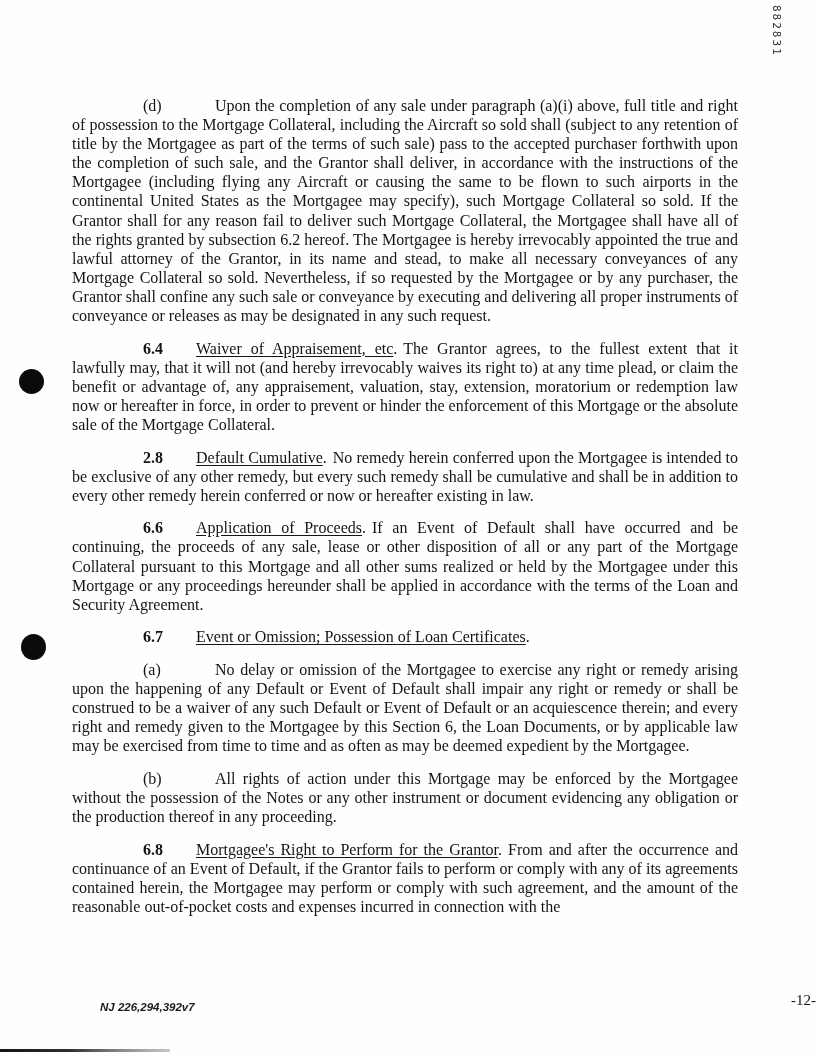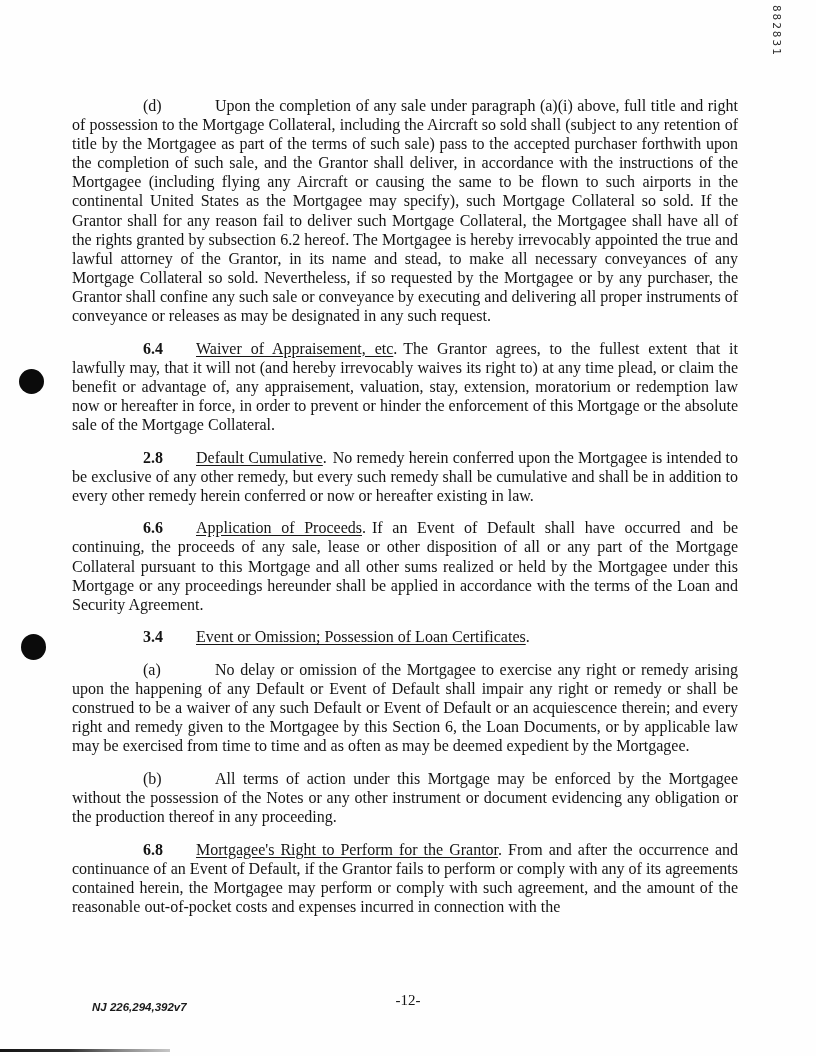--- a/index.html
+++ b/index.html
@@ -32,31 +32,31 @@
     font-family:"DejaVu Sans Mono", monospace;
     font-size:11px;
     letter-spacing:2px;
     color:#2b2b2b;
   }
   .punch { position:absolute; background:#0b0b0b; border-radius:50%; }
   .punch-top    { left:19px; top:369px; width:25px; height:25px; }
   .punch-bottom { left:21px; top:634px; width:25px; height:26px; }
   .footer-id {
     position:absolute;
-    left:92px; top:1001px;
+    left:100px; top:1001px;
     font-family:"Liberation Sans", sans-serif;
     font-style:italic;
     font-weight:bold;
     font-size:11.5px;
     color:#1a1a1a;
   }
   .page-num {
     position:absolute;
     top:992px; left:0; width:816px;
-    text-align:center;
+    text-align:right;
     font-size:15px;
     color:#141414;
   }
   .scan-artifact {
     position:absolute;
     left:0; top:1049px;
     width:170px; height:3px;
     background:linear-gradient(to right, #141414 0%, #2e2e2e 40%, #8b8b8b 72%, #c7c7c7 100%);
   }
 </style>
@@ -68,23 +68,23 @@
   <div class="stamp">882831</div>
 
   <div class="punch punch-top"></div>
   <div class="punch punch-bottom"></div>
 
   <main class="doc-body">
       <p><span class="label-paren">(d)</span><span>Upon the completion of any sale under paragraph (a)(i) above, full title and right of possession to the Mortgage Collateral, including the Aircraft so sold shall (subject to any retention of title by the Mortgagee as part of the terms of such sale) pass to the accepted purchaser forthwith upon the completion of such sale, and the Grantor shall deliver, in accordance with the instructions of the Mortgagee (including flying any Aircraft or causing the same to be flown to such airports in the continental United States as the Mortgagee may specify), such Mortgage Collateral so sold.  If the Grantor shall for any reason fail to deliver such Mortgage Collateral, the Mortgagee shall have all of the rights granted by subsection 6.2 hereof.  The Mortgagee is hereby irrevocably appointed the true and lawful attorney of the Grantor, in its name and stead, to make all necessary conveyances of any Mortgage Collateral so sold.  Nevertheless, if so requested by the Mortgagee or by any purchaser, the Grantor shall confine any such sale or conveyance by executing and delivering all proper instruments of conveyance or releases as may be designated in any such request.</span></p>
       <p><span class="label-num">6.4</span><span class="heading">Waiver of Appraisement, etc</span><span class="hsuffix">.</span><span>The Grantor agrees, to the fullest extent that it lawfully may, that it will not (and hereby irrevocably waives its right to) at any time plead, or claim the benefit or advantage of, any appraisement, valuation, stay, extension, moratorium or redemption law now or hereafter in force, in order to prevent or hinder the enforcement of this Mortgage or the absolute sale of the Mortgage Collateral.</span></p>
       <p><span class="label-num">2.8</span><span class="heading">Default Cumulative</span><span class="hsuffix">.</span><span>No remedy herein conferred upon the Mortgagee is intended to be exclusive of any other remedy, but every such remedy shall be cumulative and shall be in addition to every other remedy herein conferred or now or hereafter existing in law.</span></p>
       <p><span class="label-num">6.6</span><span class="heading">Application of Proceeds</span><span class="hsuffix">.</span><span>If an Event of Default shall have occurred and be continuing, the proceeds of any sale, lease or other disposition of all or any part of the Mortgage Collateral pursuant to this Mortgage and all other sums realized or held by the Mortgagee under this Mortgage or any proceedings hereunder shall be applied in accordance with the terms of the Loan and Security Agreement.</span></p>
-      <p><span class="label-num">3.4</span><span class="heading">Event or Omission; Possession of Loan Certificates</span><span class="hsuffix">.</span></p>
+      <p><span class="label-num">6.7</span><span class="heading">Event or Omission; Possession of Loan Certificates</span><span class="hsuffix">.</span></p>
       <p><span class="label-paren">(a)</span><span>No delay or omission of the Mortgagee to exercise any right or remedy arising upon the happening of any Default or Event of Default shall impair any right or remedy or shall be construed to be a waiver of any such Default or Event of Default or an acquiescence therein; and every right and remedy given to the Mortgagee by this Section 6, the Loan Documents, or by applicable law may be exercised from time to time and as often as may be deemed expedient by the Mortgagee.</span></p>
-      <p><span class="label-paren">(b)</span><span>All terms of action under this Mortgage may be enforced by the Mortgagee without the possession of the Notes or any other instrument or document evidencing any obligation or the production thereof in any proceeding.</span></p>
+      <p><span class="label-paren">(b)</span><span>All rights of action under this Mortgage may be enforced by the Mortgagee without the possession of the Notes or any other instrument or document evidencing any obligation or the production thereof in any proceeding.</span></p>
       <p><span class="label-num">6.8</span><span class="heading">Mortgagee's Right to Perform for the Grantor</span><span class="hsuffix">.</span><span>From and after the occurrence and continuance of an Event of Default, if the Grantor fails to perform or comply with any of its agreements contained herein, the Mortgagee may perform or comply with such agreement, and the amount of the reasonable out-of-pocket costs and expenses incurred in connection with the</span></p>
     </main>
 
   <div class="page-num">-12-</div>
 
   <div class="footer-id">NJ 226,294,392v7</div>
 
   <div class="scan-artifact"></div>
 
 </div>

